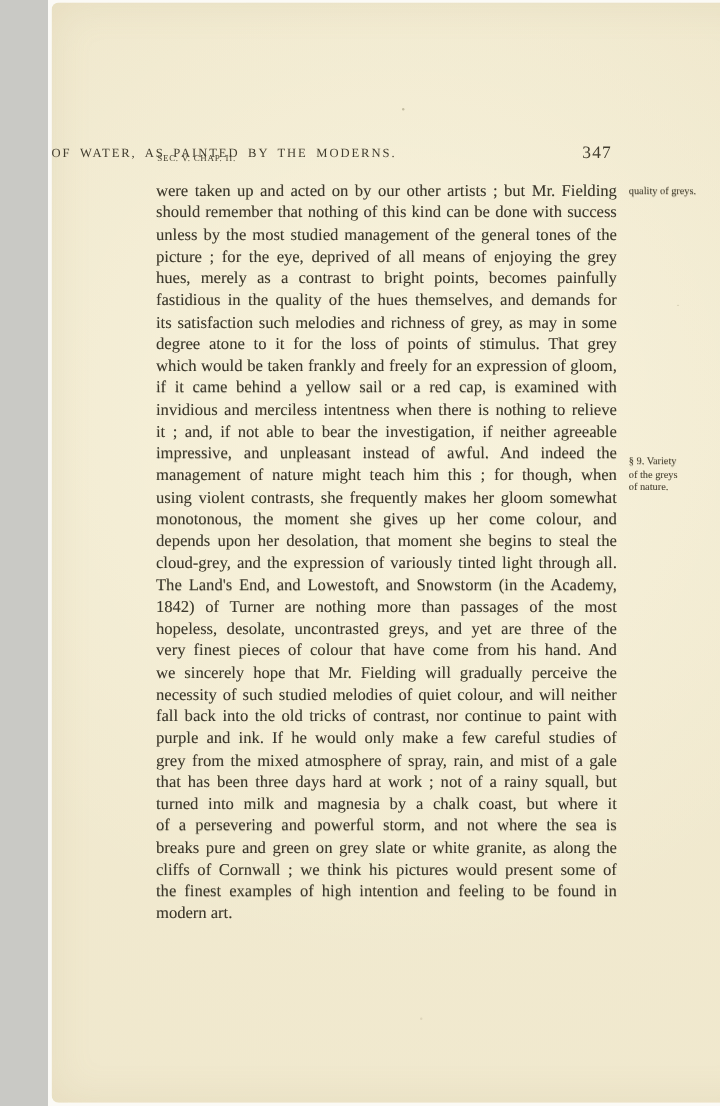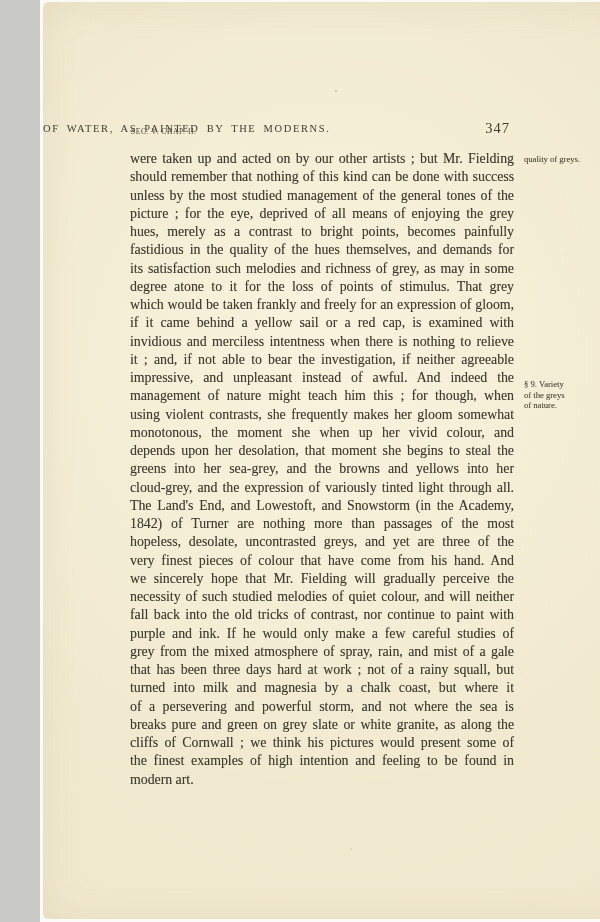--- a/index.html
+++ b/index.html
@@ -108,23 +108,22 @@
         <div class="body-line">fastidious in the quality of the hues themselves, and demands for</div>
         <div class="body-line">its satisfaction such melodies and richness of grey, as may in some</div>
         <div class="body-line">degree atone to it for the loss of points of stimulus. That grey</div>
         <div class="body-line">which would be taken frankly and freely for an expression of gloom,</div>
         <div class="body-line">if it came behind a yellow sail or a red cap, is examined with</div>
         <div class="body-line">invidious and merciless intentness when there is nothing to relieve</div>
         <div class="body-line">it ; and, if not able to bear the investigation, if neither agreeable</div>
         <div class="body-line">impressive, and unpleasant instead of awful. And indeed the</div>
         <div class="body-line">management of nature might teach him this ; for though, when</div>
         <div class="body-line">using violent contrasts, she frequently makes her gloom somewhat</div>
-        <div class="body-line">monotonous, the moment she when up her vivid colour, and</div>
+        <div class="body-line">monotonous, the moment she gives up her come colour, and</div>
         <div class="body-line">depends upon her desolation, that moment she begins to steal the</div>
-        <div class="body-line">greens into her sea-grey, and the browns and yellows into her</div>
         <div class="body-line">cloud-grey, and the expression of variously tinted light through all.</div>
         <div class="body-line">The Land's End, and Lowestoft, and Snowstorm (in the Academy,</div>
         <div class="body-line">1842) of Turner are nothing more than passages of the most</div>
         <div class="body-line">hopeless, desolate, uncontrasted greys, and yet are three of the</div>
         <div class="body-line">very finest pieces of colour that have come from his hand. And</div>
         <div class="body-line">we sincerely hope that Mr. Fielding will gradually perceive the</div>
         <div class="body-line">necessity of such studied melodies of quiet colour, and will neither</div>
         <div class="body-line">fall back into the old tricks of contrast, nor continue to paint with</div>
         <div class="body-line">purple and ink. If he would only make a few careful studies of</div>
         <div class="body-line">grey from the mixed atmosphere of spray, rain, and mist of a gale</div>

